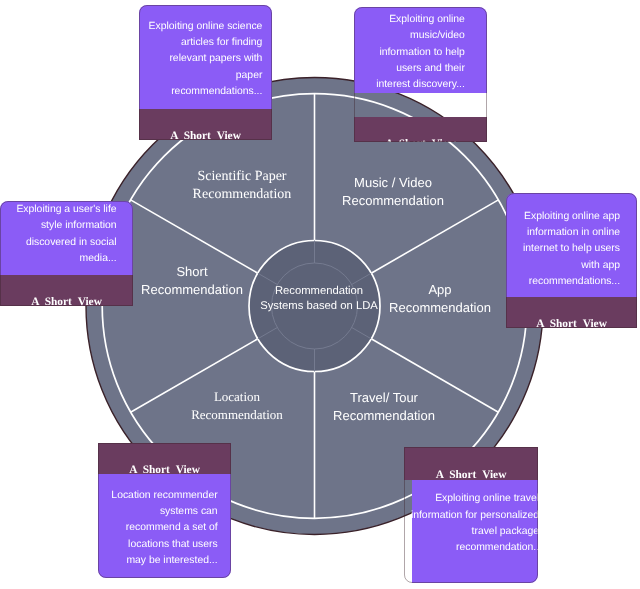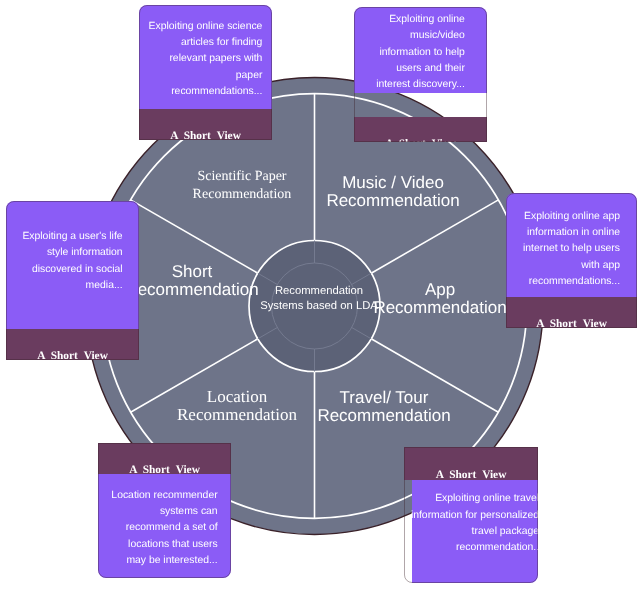--- a/index.html
+++ b/index.html
@@ -4,21 +4,21 @@
 <title>Recommendation Systems based on LDA</title>
 <style>
   html,body{margin:0;padding:0;}
   body{width:640px;height:589px;background:#ffffff;overflow:hidden;
        -webkit-font-smoothing:antialiased;text-rendering:geometricPrecision;
        font-family:"Liberation Sans",sans-serif;position:relative;}
   #stage{position:absolute;left:0;top:0;width:640px;height:589px;}
   #wheel{position:absolute;left:0;top:0;width:640px;height:589px;}
 
   .seg-label{position:absolute;color:#ffffff;text-align:center;
-             font-family:"Liberation Sans",sans-serif;font-size:17px;line-height:17.5px;
+             font-family:"Liberation Sans",sans-serif;font-size:13px;line-height:17.5px;
              white-space:pre;}
   .seg-label.serif{font-family:"Liberation Serif",serif;font-size:14px;line-height:17.5px;}
   .hub-label{position:absolute;color:#ffffff;text-align:center;
              font-family:"Liberation Sans",sans-serif;
              font-size:11.25px;line-height:14.7px;white-space:pre;}
 
   .card{position:absolute;box-sizing:border-box;display:flex;flex-direction:column;
         overflow:hidden;outline:1px solid rgba(58,33,41,.40);outline-offset:-1px;}
   .card .body{background:#8b5cf6;color:#ffffff;text-align:right;
               font-family:"Liberation Sans",sans-serif;
@@ -87,21 +87,21 @@
 
   <div class="card top" style="left:354px;top:7px;width:133px;height:135px;gap:24px;">
     <div class="body">Exploiting online
 music/video
 information to help
 users and their
 interest discovery...</div>
     <div class="bar">A Short View</div>
   </div>
 
-  <div class="card top" style="left:6px;top:201px;width:133px;height:159px;">
+  <div class="card top" style="left:0;top:201px;width:133px;height:105px;">
     <div class="body" style="padding-top:0;padding-bottom:7px;">Exploiting a user's life
 style information
 discovered in social
 media...</div>
     <div class="bar">A Short View</div>
   </div>
 
   <div class="card top" style="left:506px;top:193px;width:131px;height:135px;">
     <div class="body" style="padding-top:9px;">Exploiting online app
 information in online

